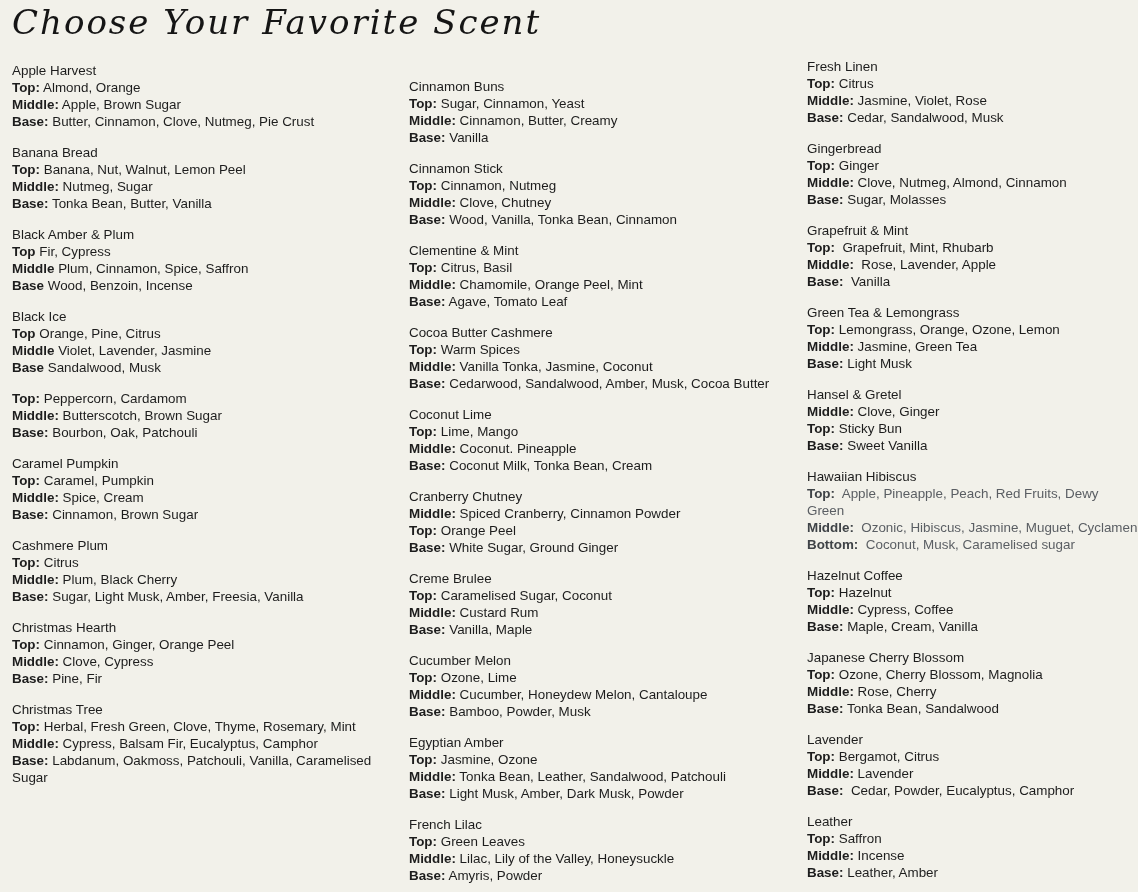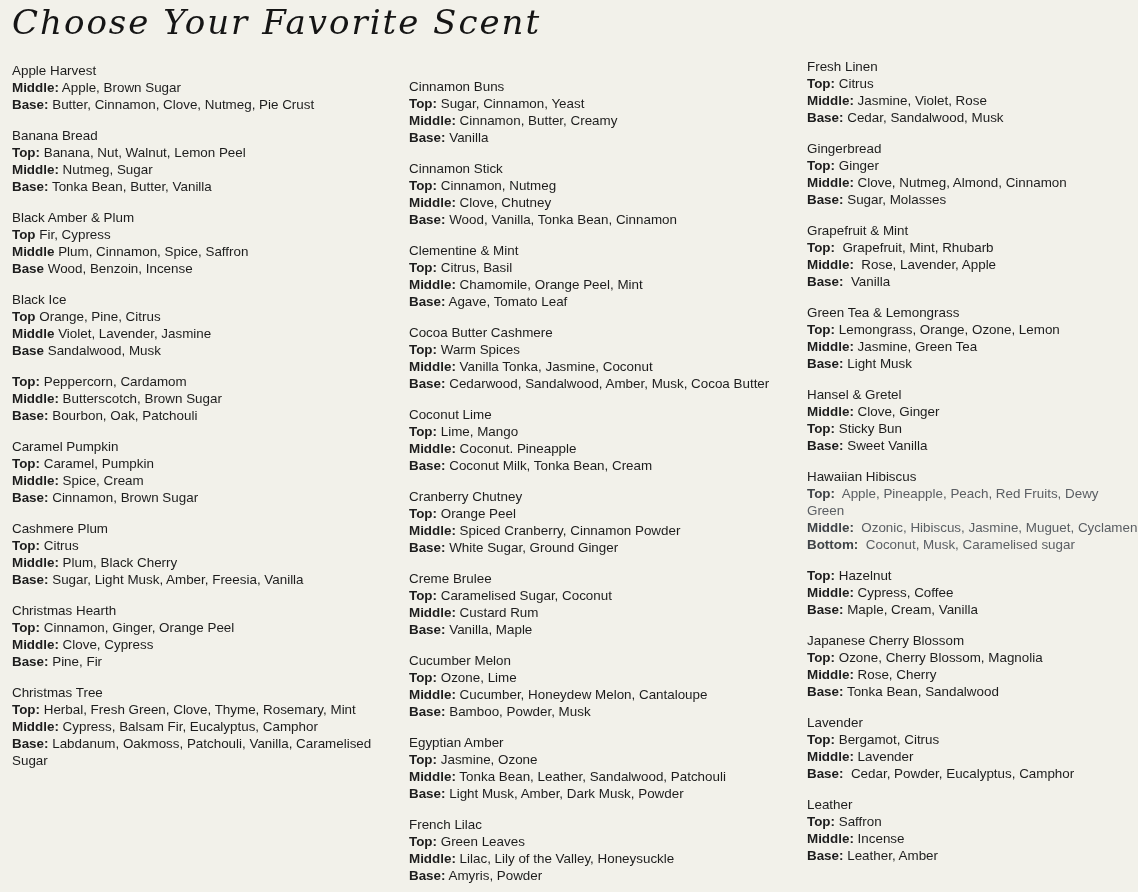--- a/index.html
+++ b/index.html
@@ -40,20 +40,21 @@
   .entry.muted .note-text{color:var(--muted-text);}
 </style>
 </head>
 <body>
 
 <div class="page">
   <h1 class="title">Choose Your Favorite Scent</h1>
   <div class="col col-1" id="col-0">
   <div class="entry">
     <div class="entry-name">Apple Harvest</div>
+  <div class="note-line"><span class="note-label">Top:</span><span class="note-text"> Almond, Orange</span></div>
         <div class="note-line"><span class="note-label">Middle:</span><span class="note-text"> Apple, Brown Sugar</span></div>
         <div class="note-line"><span class="note-label">Base:</span><span class="note-text"> Butter, Cinnamon, Clove, Nutmeg, Pie Crust</span></div>
       </div>
 
   <div class="entry">
     <div class="entry-name">Banana Bread</div>
   <div class="note-line"><span class="note-label">Top:</span><span class="note-text"> Banana, Nut, Walnut, Lemon Peel</span></div>
         <div class="note-line"><span class="note-label">Middle:</span><span class="note-text"> Nutmeg, Sugar</span></div>
         <div class="note-line"><span class="note-label">Base:</span><span class="note-text"> Tonka Bean, Butter, Vanilla</span></div>
       </div>
@@ -138,22 +139,22 @@
 
   <div class="entry">
     <div class="entry-name">Coconut Lime</div>
   <div class="note-line"><span class="note-label">Top:</span><span class="note-text"> Lime, Mango</span></div>
         <div class="note-line"><span class="note-label">Middle:</span><span class="note-text"> Coconut. Pineapple</span></div>
         <div class="note-line"><span class="note-label">Base:</span><span class="note-text"> Coconut Milk, Tonka Bean, Cream</span></div>
       </div>
 
   <div class="entry">
     <div class="entry-name">Cranberry Chutney</div>
-  <div class="note-line"><span class="note-label">Top:</span><span class="note-text"> Orange Peel</span></div>
-        <div class="note-line"><span class="note-label">Middle:</span><span class="note-text"> Spiced Cranberry, Cinnamon Powder</span></div>
+  <div class="note-line"><span class="note-label">Middle:</span><span class="note-text"> Spiced Cranberry, Cinnamon Powder</span></div>
+        <div class="note-line"><span class="note-label">Top:</span><span class="note-text"> Orange Peel</span></div>
         <div class="note-line"><span class="note-label">Base:</span><span class="note-text"> White Sugar, Ground Ginger</span></div>
       </div>
 
   <div class="entry">
     <div class="entry-name">Creme Brulee</div>
   <div class="note-line"><span class="note-label">Top:</span><span class="note-text"> Caramelised Sugar, Coconut</span></div>
         <div class="note-line"><span class="note-label">Middle:</span><span class="note-text"> Custard Rum</span></div>
         <div class="note-line"><span class="note-label">Base:</span><span class="note-text"> Vanilla, Maple</span></div>
       </div>
 
@@ -215,20 +216,21 @@
       </div>
 
   <div class="entry muted">
     <div class="entry-name">Hawaiian Hibiscus</div>
   <div class="note-line"><span class="note-label">Top:</span><span class="note-text">  Apple, Pineapple, Peach, Red Fruits, Dewy Green</span></div>
         <div class="note-line"><span class="note-label">Middle:</span><span class="note-text">  Ozonic, Hibiscus, Jasmine, Muguet, Cyclamen</span></div>
         <div class="note-line"><span class="note-label">Bottom:</span><span class="note-text">  Coconut, Musk, Caramelised sugar</span></div>
       </div>
 
   <div class="entry">
+    <div class="entry-name">Hazelnut Coffee</div>
   <div class="note-line"><span class="note-label">Top:</span><span class="note-text"> Hazelnut</span></div>
         <div class="note-line"><span class="note-label">Middle:</span><span class="note-text"> Cypress, Coffee</span></div>
         <div class="note-line"><span class="note-label">Base:</span><span class="note-text"> Maple, Cream, Vanilla</span></div>
       </div>
 
   <div class="entry">
     <div class="entry-name">Japanese Cherry Blossom</div>
   <div class="note-line"><span class="note-label">Top:</span><span class="note-text"> Ozone, Cherry Blossom, Magnolia</span></div>
         <div class="note-line"><span class="note-label">Middle:</span><span class="note-text"> Rose, Cherry</span></div>
         <div class="note-line"><span class="note-label">Base:</span><span class="note-text"> Tonka Bean, Sandalwood</span></div>

